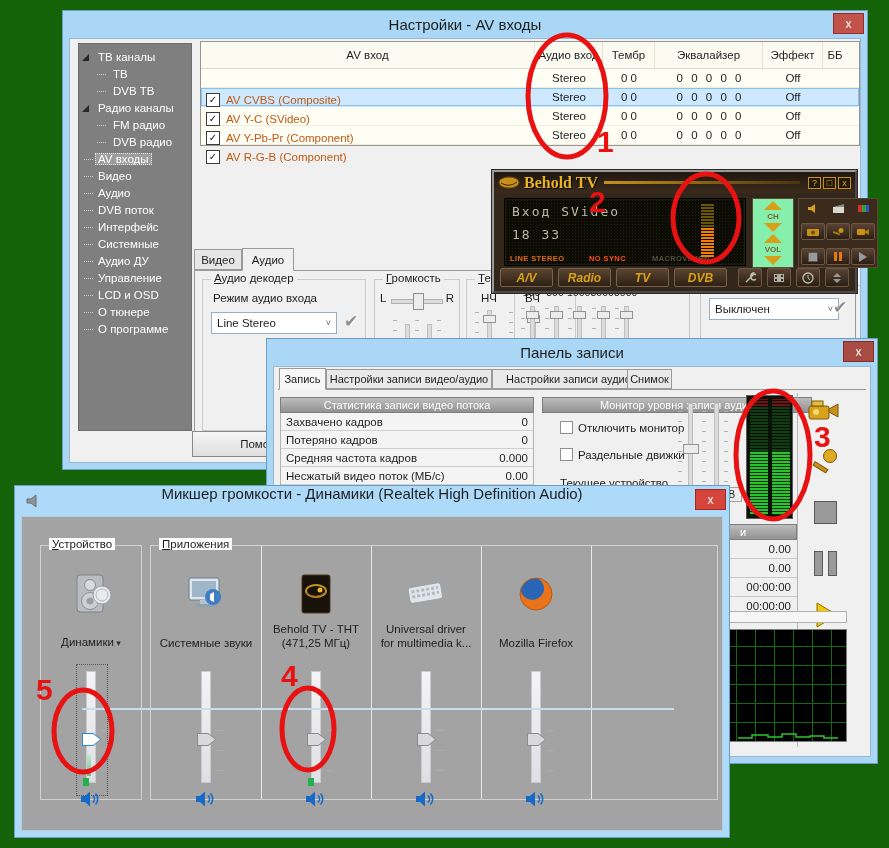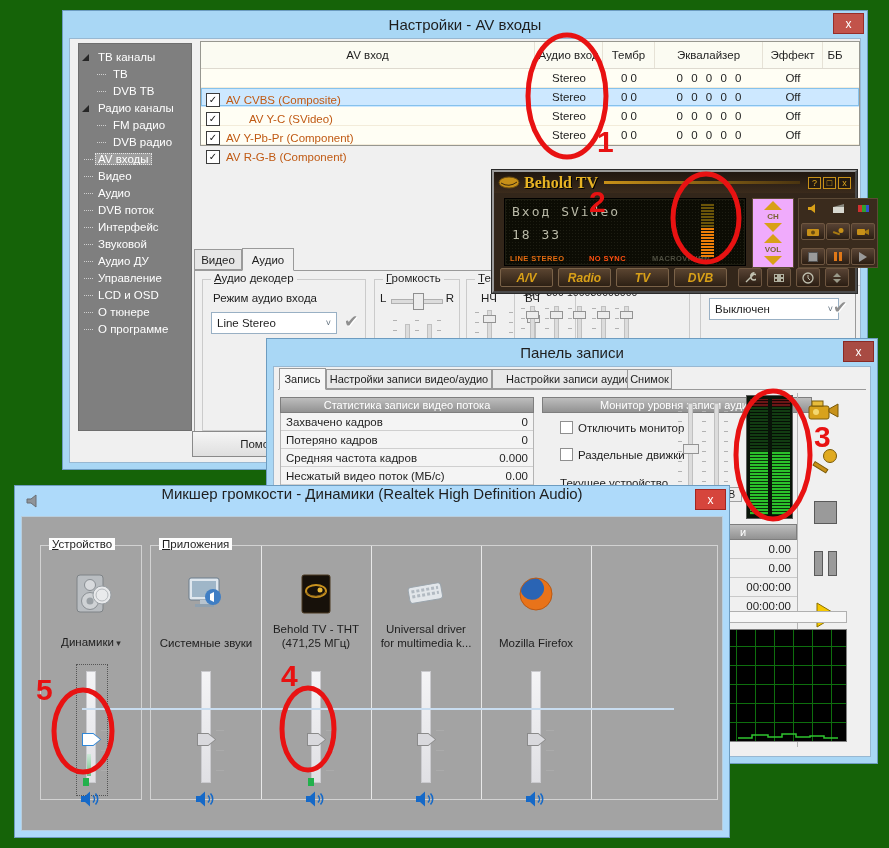--- a/index.html
+++ b/index.html
@@ -78,21 +78,21 @@
   .lcd-l1,.lcd-l2{position:absolute;left:7px;font-family:"DejaVu Sans Mono",monospace;font-size:13px;
     letter-spacing:2px;color:#b9b9a7;}
   .lcd-l1{top:5px;} .lcd-l2{top:28px;}
   .lcd-status{position:absolute;left:5px;right:5px;bottom:2px;height:9px;font-size:7.5px;font-weight:bold;}
   .lcd-status span{position:absolute;letter-spacing:.4px;}
   .bh-meter{position:absolute;left:196px;top:4px;width:13px;height:54px;
     background:linear-gradient(0deg,#ef7f08 0 55%,#6a5408 55% 100%);
     -webkit-mask:none;}
   .bh-meter::after{content:"";position:absolute;inset:0;
     background:repeating-linear-gradient(0deg,transparent 0 2px,#11110a 2px 3px);}
-  .bh-chvol{position:absolute;left:258px;top:26px;width:42px;height:70px;background:#f0abfc;
+  .bh-chvol{position:absolute;left:258px;top:26px;width:42px;height:70px;background:#86efac;
     border:1px solid #5c4a36;display:flex;flex-direction:column;align-items:center;
     justify-content:space-between;padding:2px 4px;box-sizing:border-box;}
   .tri-up{width:0;height:0;border-left:9px solid transparent;border-right:9px solid transparent;
     border-bottom:9px solid #d8a018;}
   .tri-dn{width:0;height:0;border-left:9px solid transparent;border-right:9px solid transparent;
     border-top:9px solid #d8a018;}
   .bh-dimlbl{color:#7a6434;font-size:8px;font-weight:bold;line-height:7px;}
   .bh-grid{position:absolute;left:304px;top:26px;width:80px;height:70px;background:#3a2b1d;
     border:1px solid #5c4a36;display:flex;flex-direction:column;justify-content:space-between;
     padding:2px;box-sizing:border-box;}
@@ -173,21 +173,21 @@
           <div class="titem lvl1"><div class="tdots"></div><span class="tl">ТВ</span></div>
           <div class="titem lvl1"><div class="tdots"></div><span class="tl">DVB ТВ</span></div>
           <div class="titem lvl0"><div class="tmark"></div><span class="tl">Радио каналы</span></div>
           <div class="titem lvl1"><div class="tdots"></div><span class="tl">FM радио</span></div>
           <div class="titem lvl1"><div class="tdots"></div><span class="tl">DVB радио</span></div>
           <div class="titem lvl0 sel"><div class="tdots"></div><span class="tl">AV входы</span></div>
           <div class="titem lvl0"><div class="tdots"></div><span class="tl">Видео</span></div>
           <div class="titem lvl0"><div class="tdots"></div><span class="tl">Аудио</span></div>
           <div class="titem lvl0"><div class="tdots"></div><span class="tl">DVB поток</span></div>
           <div class="titem lvl0"><div class="tdots"></div><span class="tl">Интерфейс</span></div>
-          <div class="titem lvl0"><div class="tdots"></div><span class="tl">Звуковой</span></div>
+          <div class="titem lvl0"><div class="tdots"></div><span class="tl">Системные</span></div>
           <div class="titem lvl0"><div class="tdots"></div><span class="tl">Аудио ДУ</span></div>
           <div class="titem lvl0"><div class="tdots"></div><span class="tl">Управление</span></div>
           <div class="titem lvl0"><div class="tdots"></div><span class="tl">LCD и OSD</span></div>
           <div class="titem lvl0"><div class="tdots"></div><span class="tl">О тюнере</span></div>
           <div class="titem lvl0"><div class="tdots"></div><span class="tl">О программе</span></div>
         </div>
 
       <div class="avtable">
         <div class="avhead" id="avhead">
             <div class="c" style="width: 334px;">AV вход</div>
@@ -203,21 +203,21 @@
                 <div class="ckbox"></div>
                 <span class="avname">AV CVBS (Composite)</span>
               </div>
               <div class="cell " style="width: 68px;">Stereo</div>
               <div class="cell " style="width: 52px;">0 0</div>
               <div class="cell eqcell" style="width: 108px;">0 0 0 0 0</div>
               <div class="cell " style="width: 60px;">Off</div>
               <div class="cell " style="width: 24px;"></div>
             </div>
             <div class="avrow sel">
-              <div class="cell cname" style="width: 334px; gap: 23px;">
+              <div class="cell cname" style="width: 334px;">
                 <div class="ckbox"></div>
                 <span class="avname">AV Y-C (SVideo)</span>
               </div>
               <div class="cell " style="width: 68px;">Stereo</div>
               <div class="cell " style="width: 52px;">0 0</div>
               <div class="cell eqcell" style="width: 108px;">0 0 0 0 0</div>
               <div class="cell " style="width: 60px;">Off</div>
               <div class="cell " style="width: 24px;"></div>
             </div>
             <div class="avrow">

